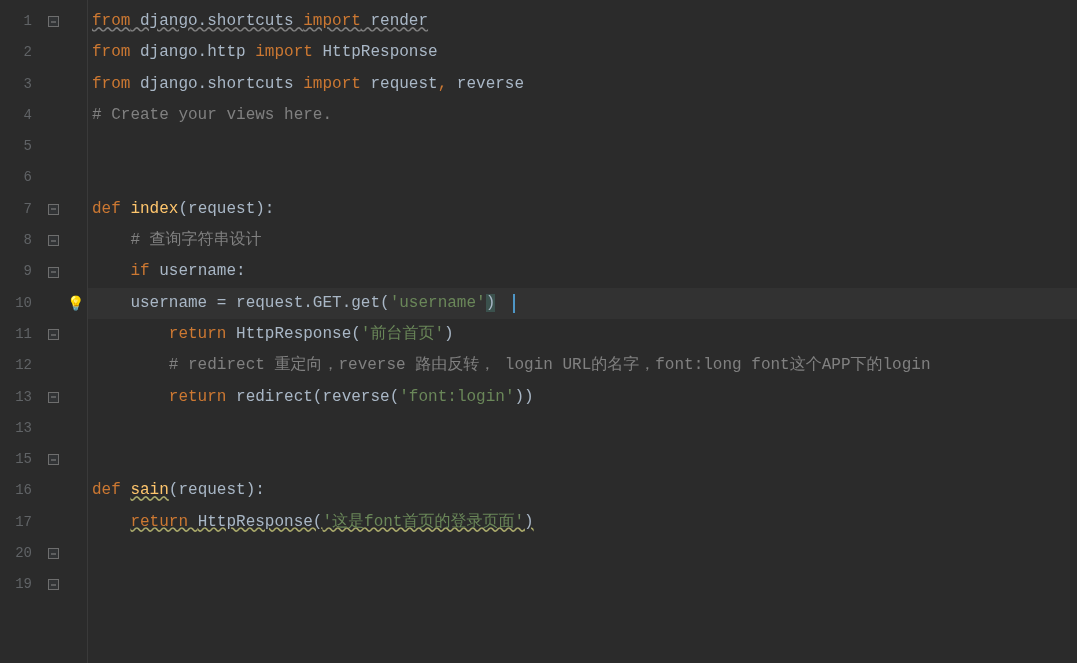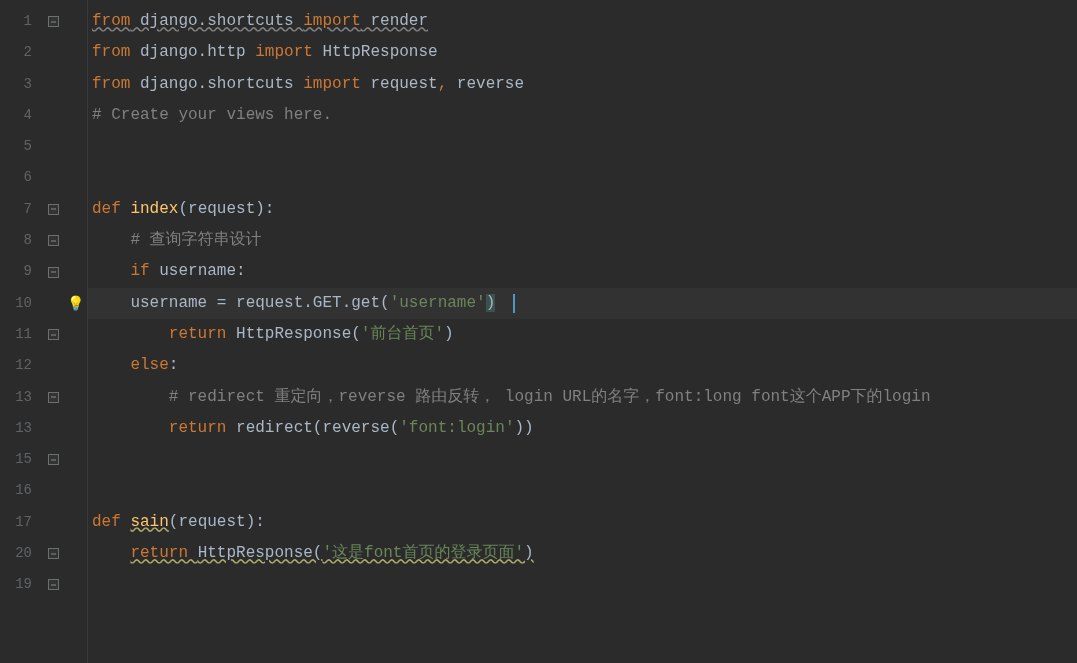--- a/index.html
+++ b/index.html
@@ -226,21 +226,20 @@
 
     <div class="code-line">    <span class="cmt"># 查询字符串设计</span></div>
 
 
     <div class="code-line">    <span class="kw">if </span><span class="id">username</span><span class="punct">:</span></div>
 
     <div class="code-line highlight">    <span class="id">username </span><span class="op">= </span><span class="id">request.GET.get(</span><span class="str">'username'</span><span class="punct br-match">)</span><span class="caret"></span></div>
 
     <div class="code-line">        <span class="kw">return </span><span class="id">HttpResponse(</span><span class="str">'前台首页'</span><span class="punct">)</span></div>
 
-    <div class="code-line">    <span class="kw">else</span><span class="punct">:</span></div>
 
     <div class="code-line">        <span class="cmt"># redirect 重定向，reverse 路由反转， login URL的名字，font:long font这个APP下的login</span></div>
 
     <div class="code-line">        <span class="kw">return </span><span class="id">redirect(reverse(</span><span class="str">'font:login'</span><span class="punct">))</span></div>
 
     <div class="code-line"></div>
     <div class="code-line"></div>
 
     <div class="code-line"><span class="kw">def </span><span class="fn und-warn">sain</span><span class="punct">(</span><span class="id">request</span><span class="punct">):</span></div>
 

